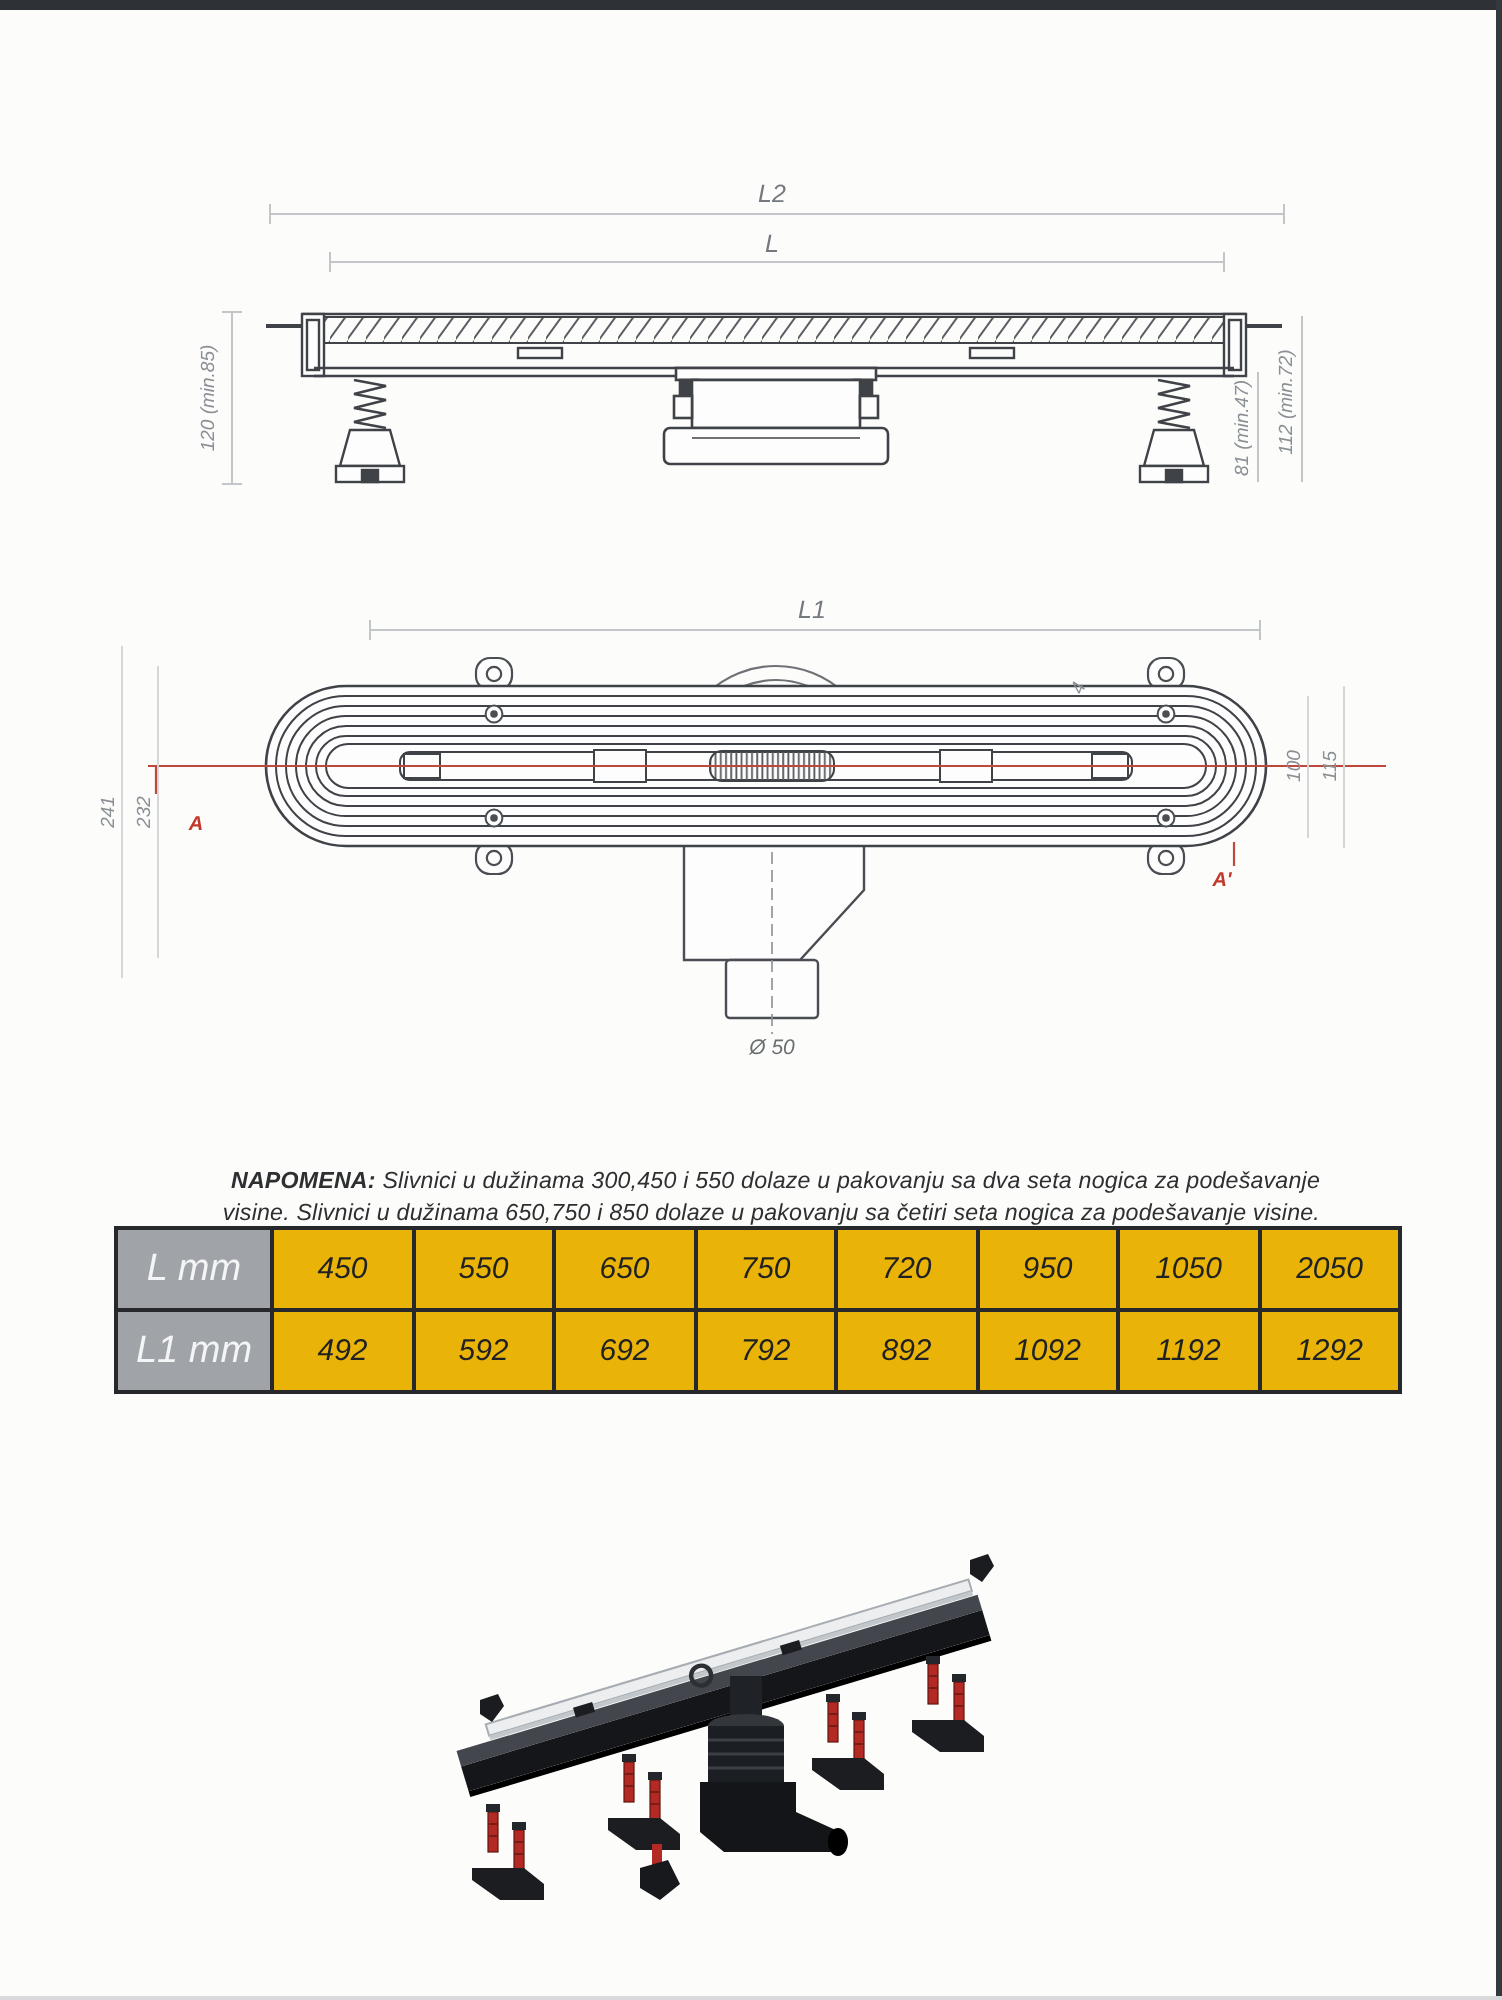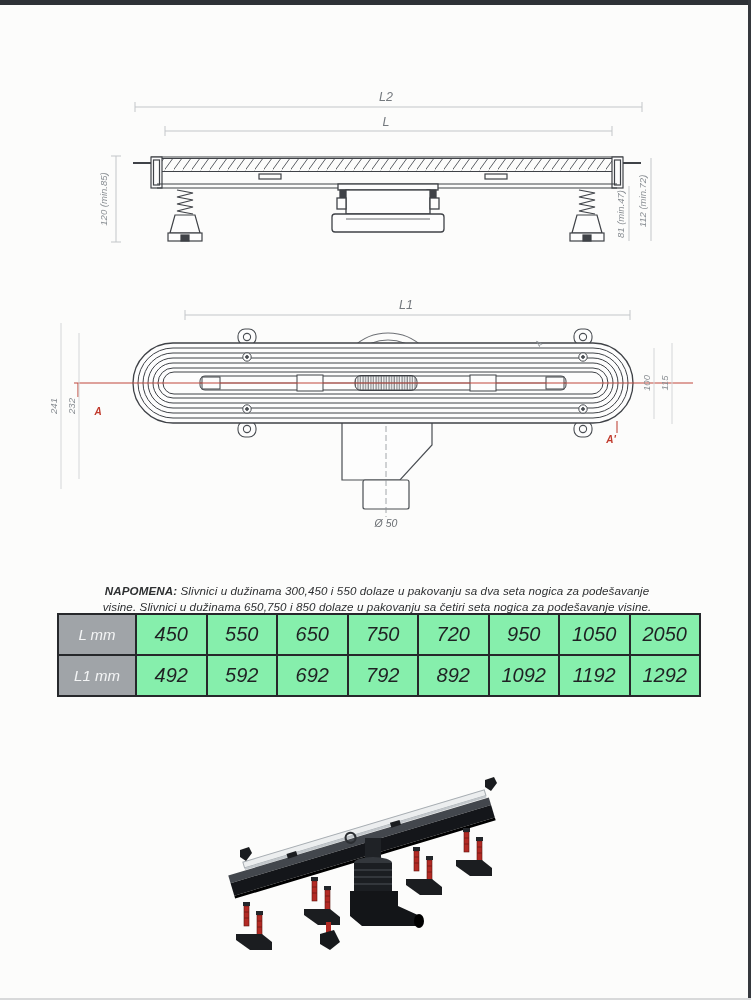--- a/index.html
+++ b/index.html
@@ -7,27 +7,27 @@
   .page{position:relative;width:751px;height:1000px;background:#fcfcfb;font-style:italic;}
   .edge-top{position:absolute;left:0;top:0;width:751px;height:5px;background:#2e3136;}
   .edge-right{position:absolute;right:0;top:0;width:3px;height:1000px;background:#35383d;}
   .edge-bottom{position:absolute;left:0;bottom:0;width:751px;height:2px;background:#d8d9da;}
 
   .drawing{position:absolute;}
   #side-view{left:93px;top:86px;}
   #top-view{left:50px;top:293px;}
   #exploded{left:192px;top:766px;}
 
-  .note{position:absolute;left:94px;top:571px;width:566px;font-size:11.6px;line-height:1.42;color:#2d2f31;text-align:center;letter-spacing:.1px;}
+  .note{position:absolute;left:94px;top:571px;width:566px;font-size:11.6px;line-height:1.42;color:#2d2f31;text-align:right;letter-spacing:.1px;}
   .note b{font-weight:700;}
 
   table.dims{position:absolute;left:57px;top:613px;border-collapse:collapse;table-layout:fixed;width:644px;}
   table.dims td{border:2px solid #26282b;height:37px;text-align:center;vertical-align:middle;
-    font-size:20px;color:#1f2123;background:#86efac;font-family:"Liberation Sans",sans-serif;}
-  table.dims td.hd{background:#a0a4a8;color:#f4f5f6;font-size:15px;width:74px;}
+    font-size:15px;color:#1f2123;background:#eab308;font-family:"Liberation Sans",sans-serif;}
+  table.dims td.hd{background:#a0a4a8;color:#f4f5f6;font-size:19px;width:74px;}
 
   svg text{font-family:"Liberation Sans",sans-serif;}
   .dimtxt{fill:#8a8f94;font-size:9.5px;}
   .dimtxt-lg{fill:#74797e;font-size:12.5px;}
   .redtxt{fill:#c0392b;font-size:10px;font-weight:bold;}
   .diam{fill:#6a6e72;font-size:10.5px;}
 </style>
 </head>
 <body>
 

